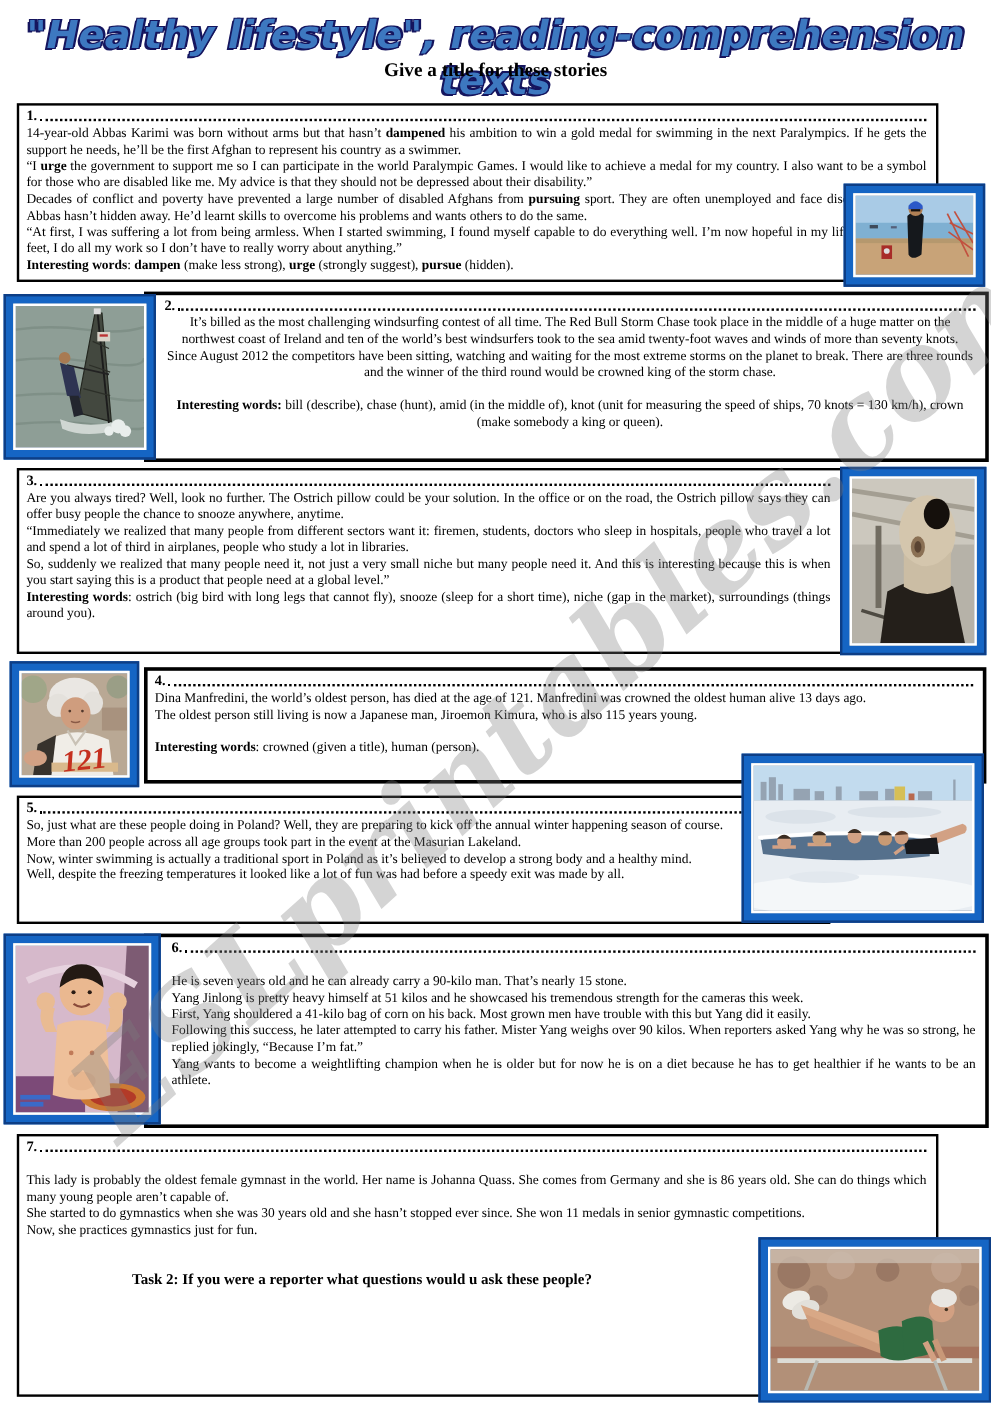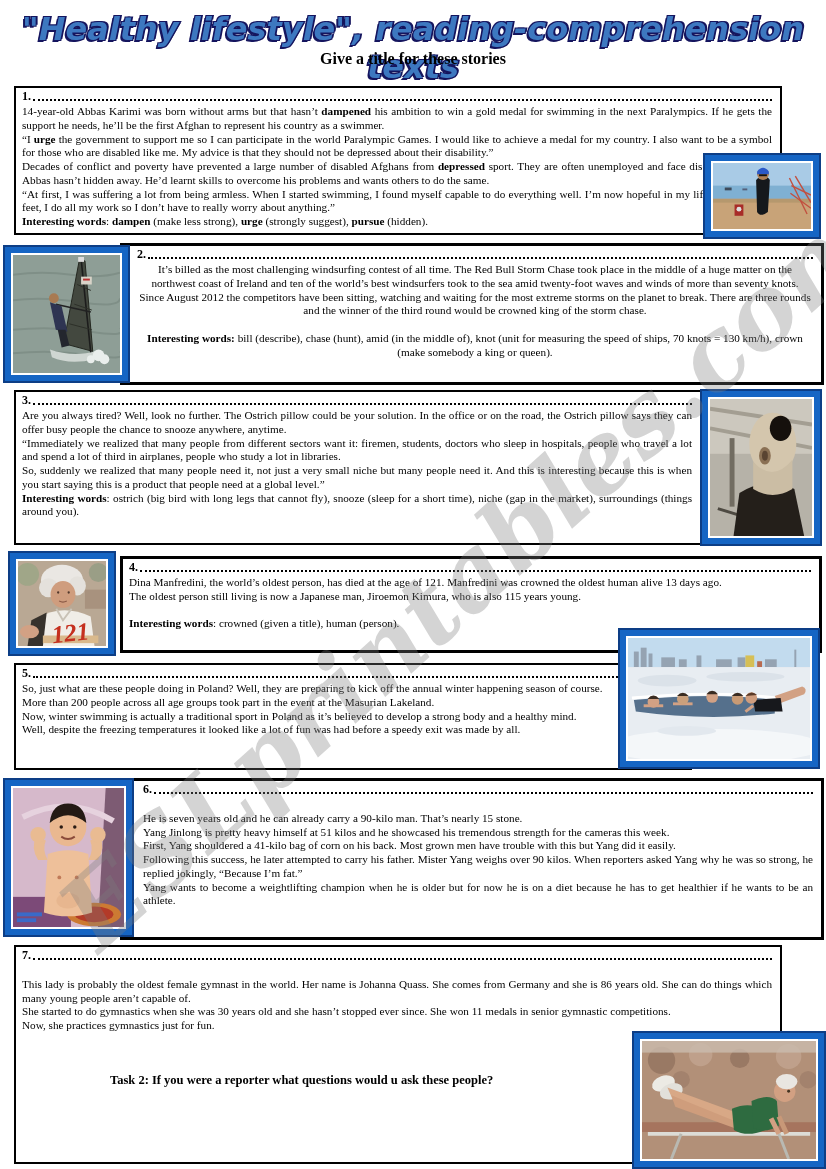--- a/index.html
+++ b/index.html
@@ -28,21 +28,21 @@
   .para{margin:0;}
   .center-text{text-align:center;}
 
   #box1{left:14px;top:86px;width:768px;height:149px;}
   #box2{left:120px;top:243px;width:704px;height:142px;padding-left:14px;}
   #box3{left:14px;top:390px;width:688px;height:155px;}
   #box4{left:120px;top:556px;width:702px;height:97px;}
   #box5{left:14px;top:663px;width:678px;height:107px;padding-right:72px;text-align:left;}
   #box6{left:120px;top:778px;width:704px;height:162px;padding-left:20px;}
   #box7{left:14px;top:945px;width:768px;height:219px;}
-  .task{font-weight:bold;font-size:12.5px;margin:40px 0 0 88px;text-align:left;}
+  .task{font-weight:bold;font-size:12.5px;margin:26px 0 0 88px;text-align:left;}
 
   
   .photo-frame{position:absolute;background:#1565c4;border:2px solid #0d3e86;padding:6px;
                box-sizing:border-box;z-index:10;}
   .photo{width:100%;height:100%;border:2px solid #fff;box-sizing:border-box;overflow:hidden;background:#9ab;}
   .photo svg{display:block;width:100%;height:100%;}
 
   #frame1{left:703px;top:153px;width:118px;height:86px;}
   #frame2{left:3px;top:245px;width:127px;height:138px;}
   #frame3{left:700px;top:389px;width:122px;height:157px;}
@@ -60,21 +60,21 @@
   <div class="subtitle">Give a title for these stories</div>
 
   <div class="story-box" id="box1">
     <div class="numline">
       <span>1.</span>
       <span class="dots"></span>
     </div>
     <div>
         <div class="para"><span>14-year-old Abbas Karimi was born without arms but that hasn’t </span><b>dampened</b><span> his ambition to win a gold medal for swimming in the next Paralympics. If he gets the support he needs, he’ll be the first Afghan to represent his country as a swimmer.</span></div>
         <div class="para"><span>“I </span><b>urge</b><span> the government to support me so I can participate in the world Paralympic Games. I would like to achieve a medal for my country. I also want to be a symbol for those who are disabled like me. My advice is that they should not be depressed about their disability.”</span></div>
-        <div class="para"><span>Decades of conflict and poverty have prevented a large number of disabled Afghans from </span><b>depressed</b><span> sport. They are often unemployed and face discrimination but Abbas hasn’t hidden away. He’d learnt skills to overcome his problems and wants others to do the same.</span></div>
+        <div class="para"><span>Decades of conflict and poverty have prevented a large number of disabled Afghans from </span><b>pursuing</b><span> sport. They are often unemployed and face discrimination but Abbas hasn’t hidden away. He’d learnt skills to overcome his problems and wants others to do the same.</span></div>
         <div class="para"><span>“At first, I was suffering a lot from being armless. When I started swimming, I found myself capable to do everything well. I’m now hopeful in my life. By using my feet, I do all my work so I don’t have to really worry about anything.”</span></div>
         <div class="para"><b>Interesting words</b><span>: </span><b>dampen</b><span> (make less strong), </span><b>urge</b><span> (strongly suggest), </span><b>pursue</b><span> (hidden).</span></div>
       </div>
   </div>
 
   <div class="story-box thick center-text" id="box2">
     <div class="numline">
       <span>2.</span>
       <span class="dots"></span>
     </div>

